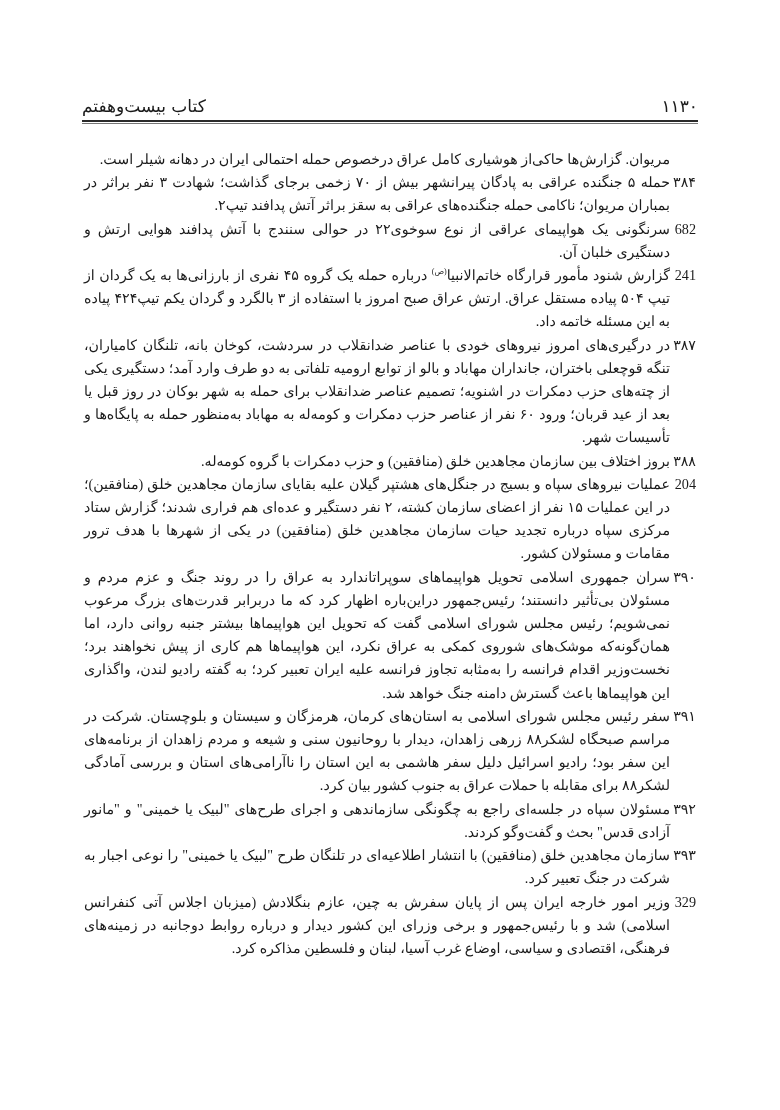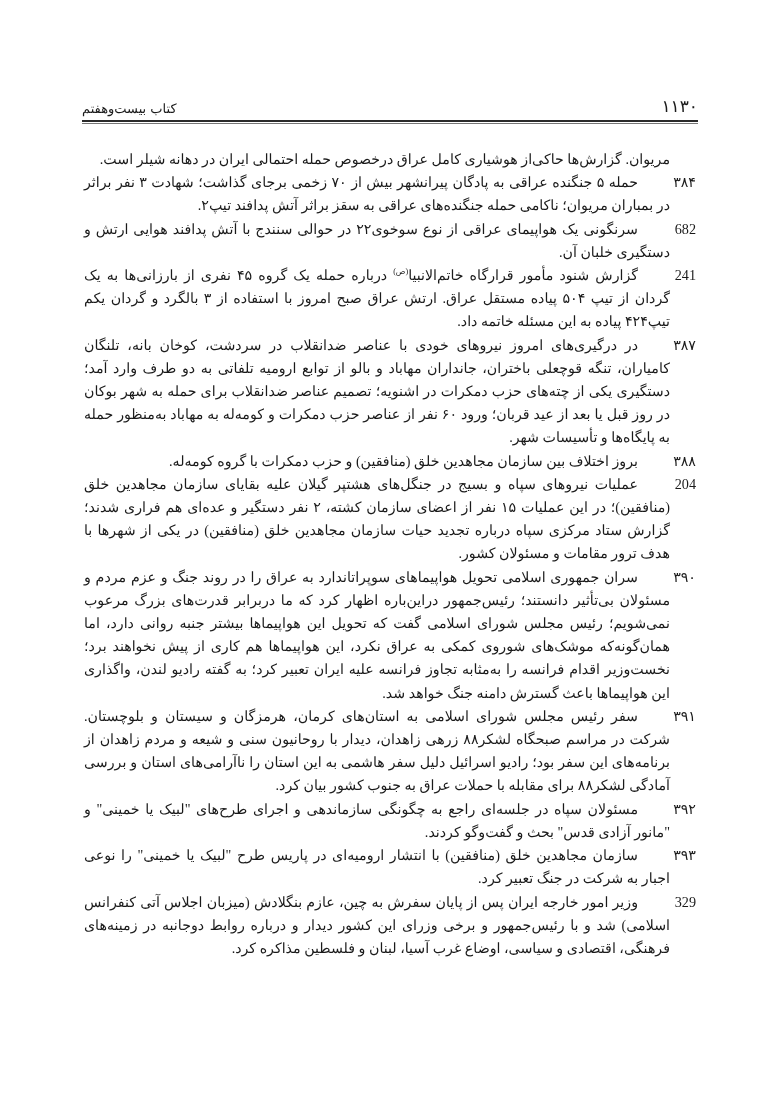--- a/index.html
+++ b/index.html
@@ -31,21 +31,21 @@
     height: 24px;
     display: flex;
     justify-content: space-between;
     align-items: flex-end;
     font-size: 13px;
   }
   .running-head .page-number {
     font-size: 17px;
   }
   .running-head .book-title {
-    font-size: 13px;
+    font-size: 17px;
   }
   .head-rule {
     position: absolute;
     top: 120px;
     left: 82px;
     width: 616px;
     height: 4px;
     border-top: 2px solid #2a2a2a;
     border-bottom: 1px solid #777;
     box-sizing: border-box;
@@ -67,21 +67,20 @@
   }
   .para.lead {
     padding-right: 26px;
     text-indent: 0;
     text-align: justify;
   }
   .item-no {
     display: inline-block;
     width: 26px;
     text-indent: 0;
-    margin-left: 32px;
   }
   sup {
     font-size: 8px;
     line-height: 0;
   }
 </style>
 </head>
 <body>
 
 <div class="page">
@@ -125,21 +124,21 @@
 
     <p class="para">
       <span class="item-no">۳۹۱</span><span>سفر رئیس مجلس شورای اسلامی به استان‌های کرمان، هرمزگان و سیستان و بلوچستان. شرکت در مراسم صبحگاه لشکر۸۸ زرهی زاهدان، دیدار با روحانیون سنی و شیعه و مردم زاهدان از برنامه‌های این سفر بود؛ رادیو اسرائیل دلیل سفر هاشمی به این استان را ناآرامی‌های استان و بررسی آمادگی لشکر۸۸ برای مقابله با حملات عراق به جنوب کشور بیان کرد.</span>
     </p>
 
     <p class="para">
       <span class="item-no">۳۹۲</span><span>مسئولان سپاه در جلسه‌ای راجع به چگونگی سازماندهی و اجرای طرح‌های "لبیک یا خمینی" و "مانور آزادی قدس" بحث و گفت‌وگو کردند.</span>
     </p>
 
     <p class="para">
-      <span class="item-no">۳۹۳</span><span>سازمان مجاهدین خلق (منافقین) با انتشار ارومیه‌ای در پاریس طرح "لبیک یا خمینی" را نوعی اجبار به شرکت در جنگ تعبیر کرد.</span>
+      <span class="item-no">۳۹۳</span><span>سازمان مجاهدین خلق (منافقین) با انتشار اطلاعیه‌ای در تلنگان طرح "لبیک یا خمینی" را نوعی اجبار به شرکت در جنگ تعبیر کرد.</span>
     </p>
 
     <p class="para">
       <span class="item-no">329</span><span>وزیر امور خارجه ایران پس از پایان سفرش به چین، عازم بنگلادش (میزبان اجلاس آتی کنفرانس اسلامی) شد و با رئیس‌جمهور و برخی وزرای این کشور دیدار و درباره روابط دوجانبه در زمینه‌های فرهنگی، اقتصادی و سیاسی، اوضاع غرب آسیا، لبنان و فلسطین مذاکره کرد.</span>
     </p>
   </div>
 
 </div>
 
 </body></html>

